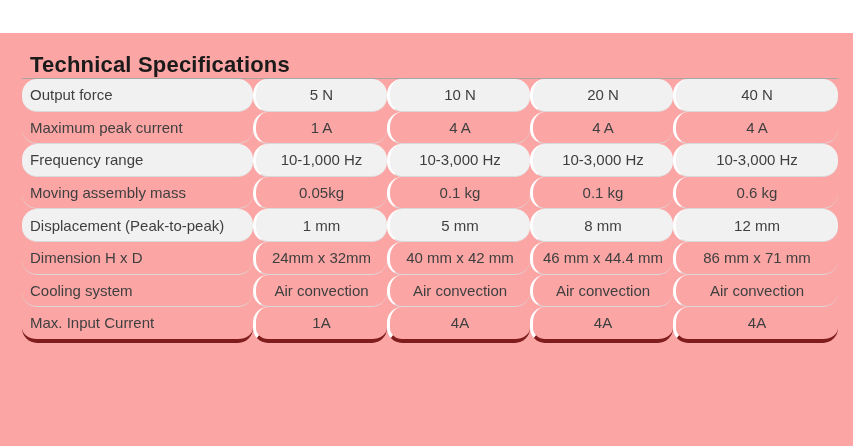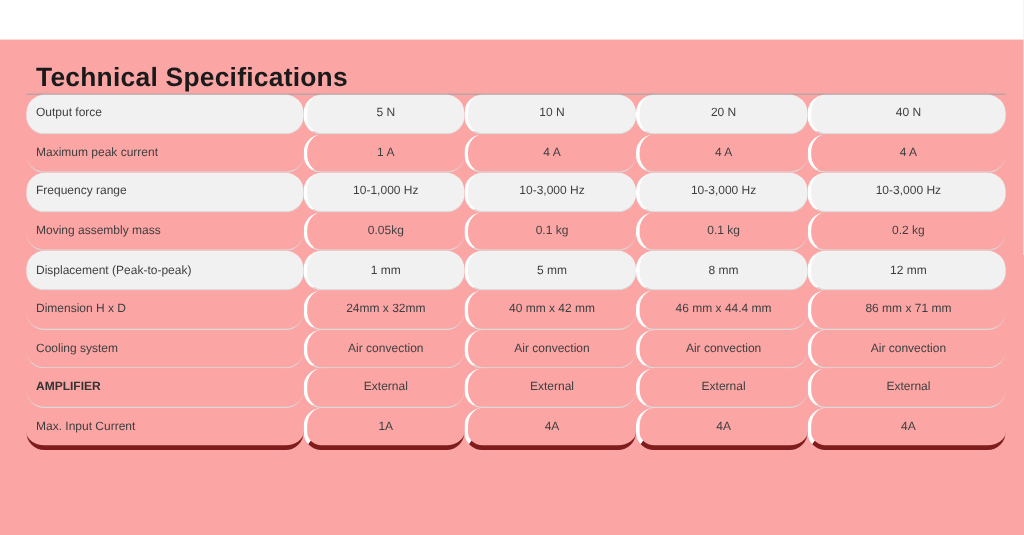--- a/index.html
+++ b/index.html
@@ -40,21 +40,21 @@
     width: 816px;
     border-top: 1px solid #a6a6a6;
   }
   table.spec-table col.c0 { width: 231px; }
   table.spec-table col.c1 { width: 134px; }
   table.spec-table col.c2 { width: 143px; }
   table.spec-table col.c3 { width: 143px; }
   table.spec-table col.c4 { width: 165px; }
   table.spec-table td {
     height: 31.6px;
-    font-size: 10px;
+    font-size: 15px;
     color: #3f3f3f;
     border-bottom: 1px solid #dadada;
     padding: 0;
     vertical-align: middle;
     white-space: nowrap;
     overflow: hidden;
     border-radius: 15px;
   }
   table.spec-table tr:last-child td {
     border-bottom: 4px solid #7f1d1d;
@@ -110,21 +110,21 @@
             <td>10-1,000 Hz</td>
             <td>10-3,000 Hz</td>
             <td>10-3,000 Hz</td>
             <td>10-3,000 Hz</td>
           </tr>
           <tr>
             <td class="label-cell">Moving assembly mass</td>
             <td>0.05kg</td>
             <td>0.1 kg</td>
             <td>0.1 kg</td>
-            <td>0.2 kg</td>
+            <td>0.6 kg</td>
           </tr>
           <tr class="striped">
             <td class="label-cell">Displacement (Peak-to-peak)</td>
             <td>1 mm</td>
             <td>5 mm</td>
             <td>8 mm</td>
             <td>12 mm</td>
           </tr>
           <tr>
             <td class="label-cell">Dimension H x D</td>
@@ -134,27 +134,20 @@
             <td>86 mm x 71 mm</td>
           </tr>
           <tr>
             <td class="label-cell">Cooling system</td>
             <td>Air convection</td>
             <td>Air convection</td>
             <td>Air convection</td>
             <td>Air convection</td>
           </tr>
           <tr>
-            <td class="label-cell bold-label">AMPLIFIER</td>
-            <td>External</td>
-            <td>External</td>
-            <td>External</td>
-            <td>External</td>
-          </tr>
-          <tr>
             <td class="label-cell">Max. Input Current</td>
             <td>1A</td>
             <td>4A</td>
             <td>4A</td>
             <td>4A</td>
           </tr>
         </tbody>
     </table>
   </div>
 </div>

